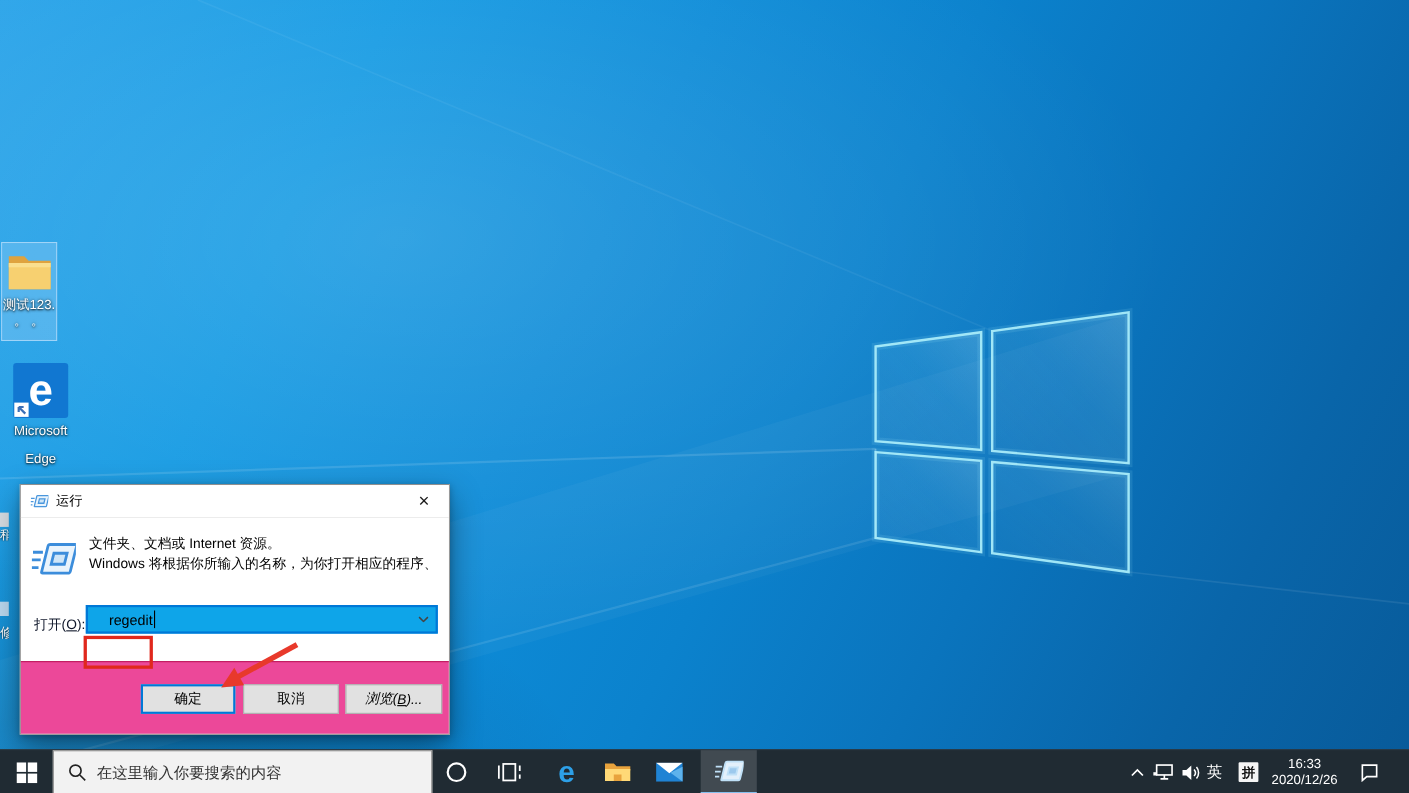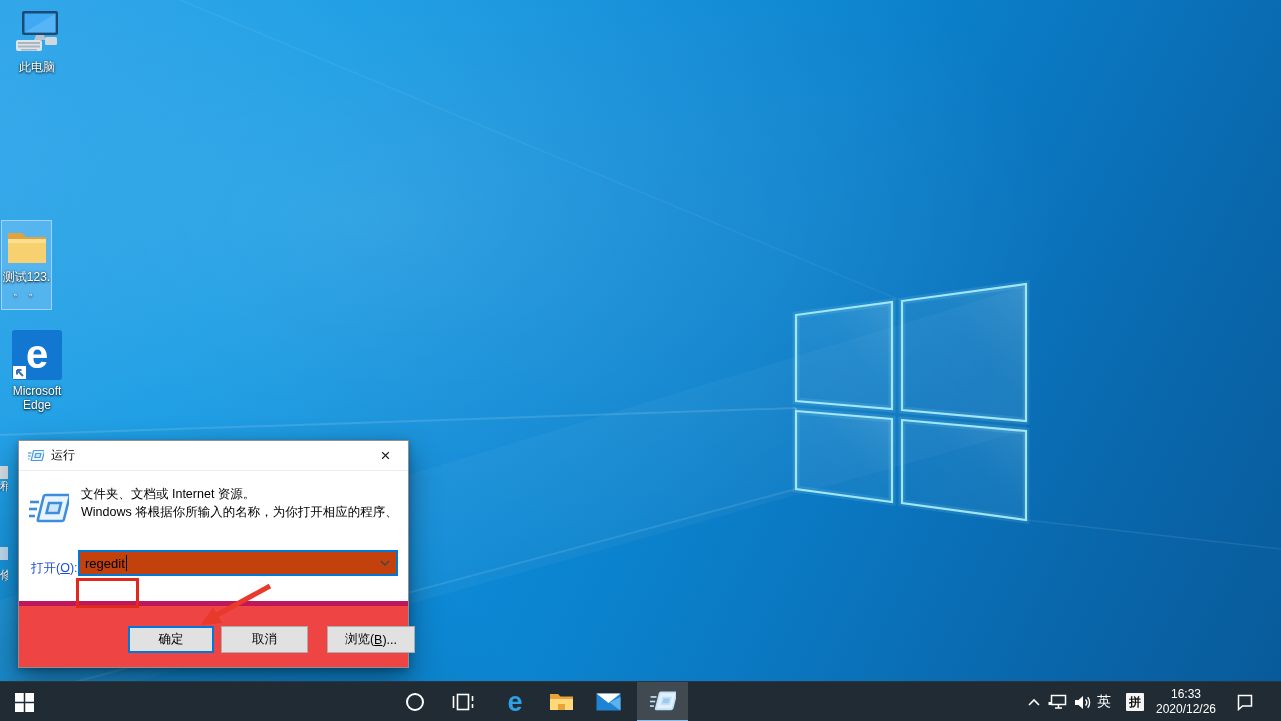--- a/index.html
+++ b/index.html
@@ -30,28 +30,28 @@
     background:#fff; border:1px solid #8f8f8f; box-shadow:0 12px 28px rgba(0,0,0,0.42), 0 2px 6px rgba(0,0,0,0.25); }
   .dlg-titlebar { position:relative; height:30px; display:flex; align-items:center; padding-left:9px;
     background:#fff; border-bottom:1px solid #ececec; }
   .dlg-title { margin-left:7px; font-size:12px; color:#000; }
   .dlg-close { position:absolute; right:0; top:0; width:45px; height:29px; display:flex;
     align-items:center; justify-content:center; font-size:17px; color:#1a1a1a; cursor:default; }
   .dlg-body { position:relative; height:130px; background:#fff; }
   .dlg-desc { position:absolute; left:62px; top:15px; width:318px; font-size:12.5px;
     color:#000; line-height:17.5px; }
   .dlg-runicon { position:absolute; left:10px; top:19px; }
-  .open-label { position:absolute; left:12px; top:84px; font-size:12.5px; color:#1d4ed8; line-height:26px; }
-  .combobox { position:absolute; left:59px; top:79px; width:320px; height:26px; background:#c2410c;
-    border:2px solid #0078d7; display:flex; align-items:center; padding-left:5px; font-size:13px; color:#000; }
+  .open-label { position:absolute; left:12px; top:84px; font-size:12.5px; color:#0f172a; line-height:26px; }
+  .combobox { position:absolute; left:59px; top:79px; width:320px; height:26px; background:#0ea5e9;
+    border:2px solid #0078d7; display:flex; align-items:center; padding-left:19px; font-size:13px; color:#000; }
   .combobox .value { white-space:pre; }
   .text-cursor { display:inline-block; width:1.5px; height:16px; background:#000; margin-left:1px; vertical-align:-3px; }
   .combo-chevron { position:absolute; right:3px; top:2px; width:16px; height:18px;
     display:flex; align-items:center; justify-content:center; }
-  .dlg-footer { position:relative; height:66px; background:#ef4444; border-top:5px solid #be185d; }
+  .dlg-footer { position:relative; height:66px; background:#ec4899; border-top:1px solid #be185d; }
   .btn { position:absolute; top:20px; height:27px; background:#e1e1e1; border:1px solid #adadad;
     font-size:12.5px; color:#000; display:flex; align-items:center; justify-content:center;
     font-family:inherit; cursor:default; }
   .btn.default { border:2px solid #0078d7; }
   .key-u { text-decoration:underline; }
 
   
   .anno-box { position:absolute; left:57px; top:107px; width:63px; height:30px;
     border:3px solid #e0281d; z-index:15; pointer-events:none; }
   .anno-arrow { position:absolute; inset:0; z-index:20; pointer-events:none; }
@@ -102,36 +102,20 @@
     </g>
 
     <g stroke="#a8ecfa" stroke-width="2.2" fill="url(#paneg)" opacity="0.95">
       <polygon points="796,315 892,302 892,409 796,401"></polygon>
       <polygon points="902,301 1026,284 1026,421 902,410"></polygon>
       <polygon points="796,411 892,419 892,502 796,489"></polygon>
       <polygon points="902,420 1026,431 1026,520 902,503"></polygon>
     </g>
   </svg>
 
-  <div class="desk-icon" style="left:1px; top:9px;">
-    <svg width="46" height="48" viewBox="0 0 46 48">
-      <rect x="8" y="2" width="36" height="24" rx="2" fill="#1b4a74"></rect>
-      <rect x="10.5" y="4.5" width="31" height="19" fill="#3fa9f5"></rect>
-      <polygon points="10.5,23.5 41.5,4.5 41.5,23.5" fill="#63bcf8" opacity="0.65"></polygon>
-      <polygon points="22,26 30,26 32,31 20,31" fill="#b9c4cc"></polygon>
-      <rect x="2" y="31" width="26" height="11" rx="2" fill="#dde4e9"></rect>
-      <g fill="#aab6bf">
-        <rect x="4" y="33" width="22" height="2"></rect>
-          <rect x="4" y="36.5" width="22" height="2"></rect>
-        <rect x="7" y="40" width="16" height="1.5"></rect>
-      </g>
-      <rect x="31" y="28" width="12" height="8" rx="1.5" fill="#cfd8df"></rect>
-    </svg>
-    <div class="lbl">此电脑</div>
-  </div>
 
 
   <div class="desk-icon selected" style="left:2px; top:221px; width:49px; height:88px; padding-top:6px;">
     <svg width="42" height="40" viewBox="0 0 42 40">
       <path d="M2,6 h14 l4,4 h20 v26 h-38 Z" fill="#dfa33f"></path>
       <path d="M2,12 h38 v24 h-38 Z" fill="#f7d070"></path>
       <path d="M2,12 h38 v4 h-38 Z" fill="#fadf8e"></path>
     </svg>
     <div class="lbl">测试123.</div>
     <div class="lbl" style="margin-top:0;">。 。</div>
@@ -140,21 +124,21 @@
   <div class="desk-icon" style="left:1px; top:329px;">
     <svg width="52" height="52" viewBox="0 0 52 52">
       <rect x="1" y="1" width="50" height="50" rx="3" fill="#1177d1"></rect>
       <text x="26" y="39" font-size="40" font-weight="bold" fill="#ffffff" text-anchor="middle" font-family="Liberation Sans, DejaVu Sans, sans-serif">e</text>
       <g>
         <rect x="2" y="37" width="13" height="13" fill="#ffffff"></rect>
         <path d="M12,47 L6,41 M6,41 l0,4.5 M6,41 l4.5,0" stroke="#3b6fb6" stroke-width="2" fill="none"></path>
       </g>
     </svg>
     <div class="lbl">Microsoft</div>
-    <div class="lbl" style="margin-top:0;">Edge</div>
+    <div class="lbl" style="margin-top:12px;">Edge</div>
   </div>
 
   <div class="frag" style="left:0; top:466px; width:8px; height:13px; background:#d6dde3;"></div>
   <div class="frag" style="left:0; top:478px; width:8px; height:14px;">稍</div>
   <div class="frag" style="left:0; top:547px; width:8px; height:13px; background:#bcd9f0;"></div>
   <div class="frag" style="left:0; top:567px; width:8px; height:14px;">修</div>
 
   <div class="dialog">
     <div class="dlg-titlebar">
       <svg width="16" height="14" viewBox="0 0 32 28">
@@ -200,21 +184,21 @@
             </svg>
         </div>
       </div>
 
       <div class="anno-box"></div>
     </div>
 
     <div class="dlg-footer">
       <button class="btn default" style="left:109px; width:86px;">确定</button>
       <button class="btn" style="left:202px; width:87px;text-align:center;">取消</button>
-      <button class="btn" style="left:308px; width:88px;">
+      <button class="btn" style="left:295px; width:88px;font-style:italic;">
           <span>浏览(</span>
           <span class="key-u">B</span>
           <span>)...</span>
         </button>
     </div>
   </div>
 
   <svg class="anno-arrow" width="1281" height="721" viewBox="0 0 1281 721">
     <line x1="270" y1="586" x2="215" y2="616" stroke="#e8392b" stroke-width="5"></line>
     <polygon points="201,625 213,607 222,623" fill="#e8392b"></polygon>
@@ -226,20 +210,27 @@
       <svg width="19" height="19" viewBox="0 0 20 20">
         <g fill="#ffffff">
           <rect x="0" y="0" width="9.2" height="9.2"></rect>
             <rect x="10.8" y="0" width="9.2" height="9.2"></rect>
           <rect x="0" y="10.8" width="9.2" height="9.2"></rect>
             <rect x="10.8" y="10.8" width="9.2" height="9.2"></rect>
         </g>
       </svg>
     </div>
 
+    <div class="tb-search">
+      <svg width="17" height="17" viewBox="0 0 18 18">
+        <circle cx="7" cy="7" r="5.4" fill="none" stroke="#222" stroke-width="1.6"></circle>
+        <line x1="11.2" y1="11.2" x2="16.4" y2="16.4" stroke="#222" stroke-width="1.6"></line>
+      </svg>
+      <input type="text" placeholder="在这里输入你要搜索的内容" style="">
+    </div>
 
     <div class="tb-btn" style="left:393px; width:44px;">
       <svg width="20" height="20" viewBox="0 0 20 20">
         <circle cx="10" cy="10" r="8" fill="none" stroke="#ffffff" stroke-width="2"></circle>
       </svg>
     </div>
 
     <div class="tb-btn" style="left:443px; width:40px;">
       <svg width="22" height="20" viewBox="0 0 22 20">
         <rect x="5.5" y="2.5" width="11" height="15" fill="none" stroke="#fff" stroke-width="1.6"></rect>

